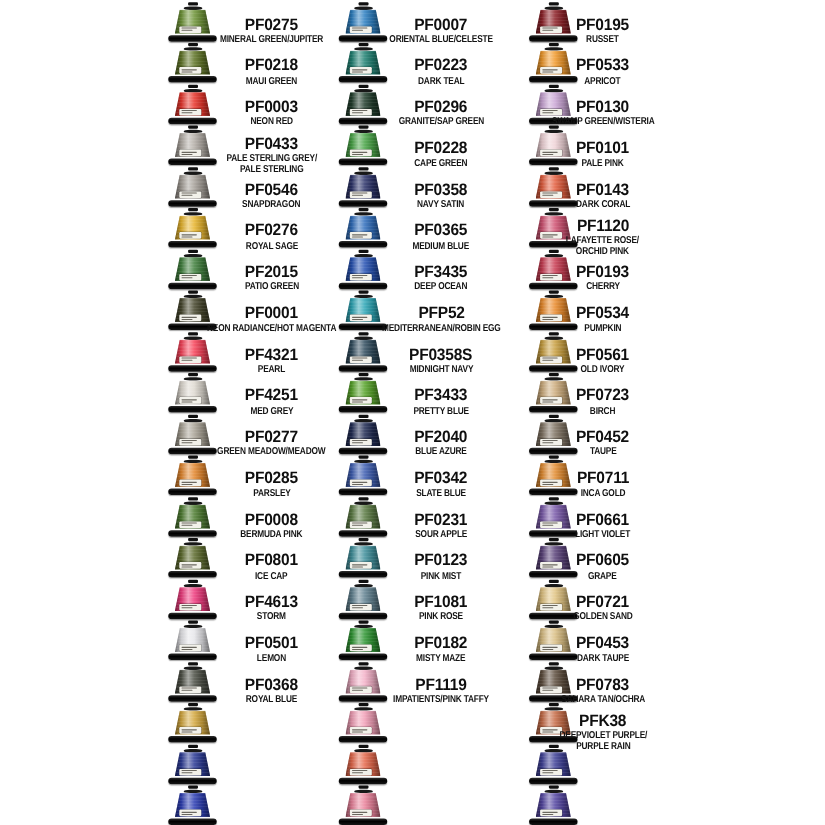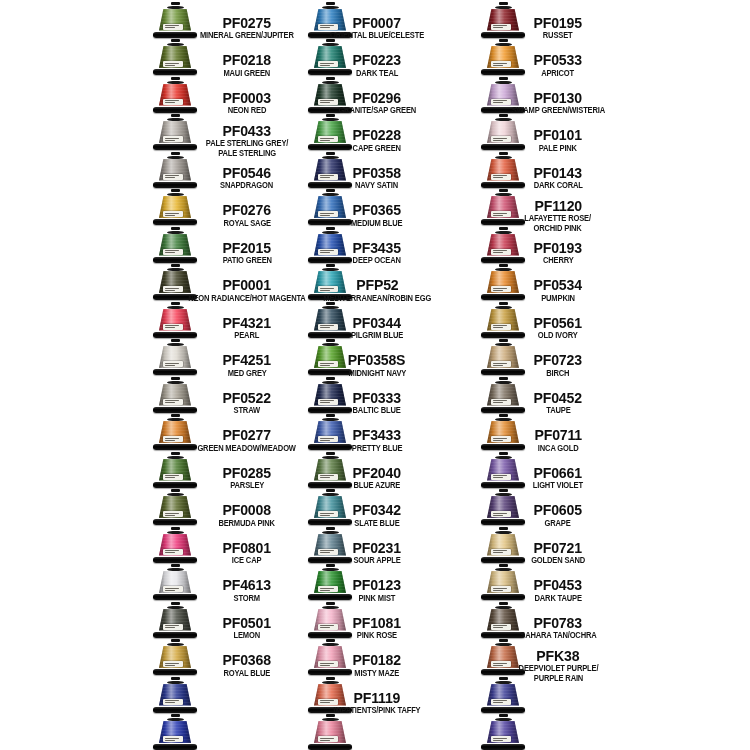--- a/index.html
+++ b/index.html
@@ -2,21 +2,21 @@
 <html><head>
 <meta charset="utf-8">
 <style>
   html,body{margin:0;padding:0;background:#ffffff;}
   body{width:750px;height:750px;overflow:hidden;font-family:"Liberation Sans",sans-serif;-webkit-font-smoothing:antialiased;}
   #chart{position:relative;width:750px;height:750px;background:#ffffff;}
 
   .spool-stack{position:absolute;top:0;width:46px;}
   .text-stack{position:absolute;top:0;width:150px;}
   .s0{left:152px}.s1{left:307px}.s2{left:480px}
-  .t0{left:172px}.t1{left:302px}.t2{left:483px}
+  .t0{left:172px}.t1{left:326px}.t2{left:473px}
 
   
   .spool{height:37.5px;display:flex;flex-direction:column;align-items:center;justify-content:flex-end;}
   .tip{width:9px;height:3px;background:#101010;border-radius:1px;}
   .cap{width:17px;height:3px;background:#181818;border-radius:40%/60%;margin-top:1px;}
   .cone{position:relative;width:32px;height:22px;margin-top:0;
         clip-path:polygon(14% 0,86% 0,100% 100%,0 100%);
         background:
           repeating-linear-gradient(0deg, rgba(255,255,255,.07) 0 1px, rgba(0,0,0,0) 1px 3px),
           linear-gradient(90deg, rgba(0,0,0,.55) 0%, rgba(0,0,0,.12) 18%, rgba(255,255,255,.5) 38%, rgba(255,255,255,.15) 55%, rgba(0,0,0,.2) 78%, rgba(0,0,0,.55) 100%),
@@ -327,24 +327,20 @@
   <div class="entry">
     <div class="code">PF4321</div>
     <div class="name">PEARL</div>
   </div>
 
   <div class="entry">
     <div class="code">PF4251</div>
     <div class="name">MED GREY</div>
   </div>
 
-  <div class="entry">
-    <div class="code">PF0522</div>
-    <div class="name">STRAW</div>
-  </div>
 
   <div class="entry">
     <div class="code">PF0277</div>
     <div class="name">GREEN MEADOW/MEADOW</div>
   </div>
 
   <div class="entry">
     <div class="code">PF0285</div>
     <div class="name">PARSLEY</div>
   </div>
@@ -650,35 +646,27 @@
   <div class="entry">
     <div class="code">PF3435</div>
     <div class="name">DEEP OCEAN</div>
   </div>
 
   <div class="entry">
     <div class="code">PFP52</div>
     <div class="name">MEDITERRANEAN/ROBIN EGG</div>
   </div>
 
-  <div class="entry">
-    <div class="code">PF0344</div>
-    <div class="name">PILGRIM BLUE</div>
-  </div>
 
 
   <div class="entry">
     <div class="code">PF0358S</div>
     <div class="name">MIDNIGHT NAVY</div>
   </div>
 
-  <div class="entry">
-    <div class="code">PF0333</div>
-    <div class="name">BALTIC BLUE</div>
-  </div>
 
   <div class="entry">
     <div class="code">PF3433</div>
     <div class="name">PRETTY BLUE</div>
   </div>
 
   <div class="entry">
     <div class="code">PF2040</div>
     <div class="name">BLUE AZURE</div>
   </div>

